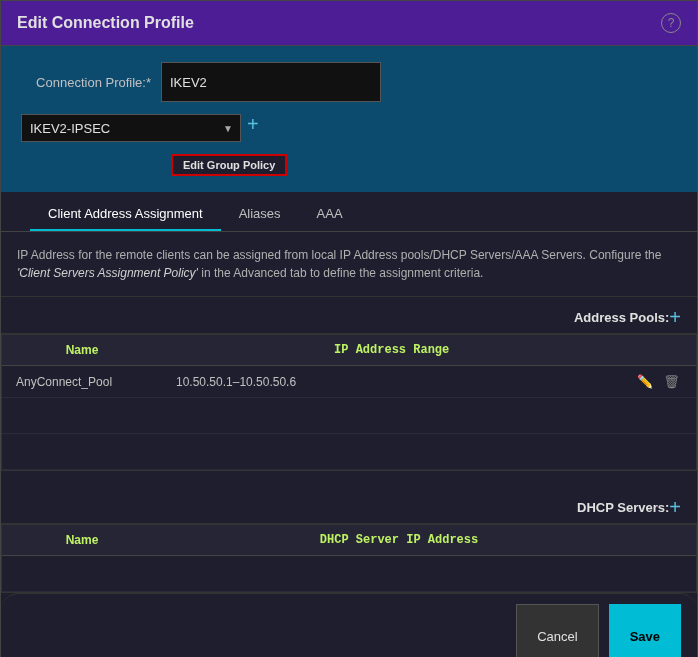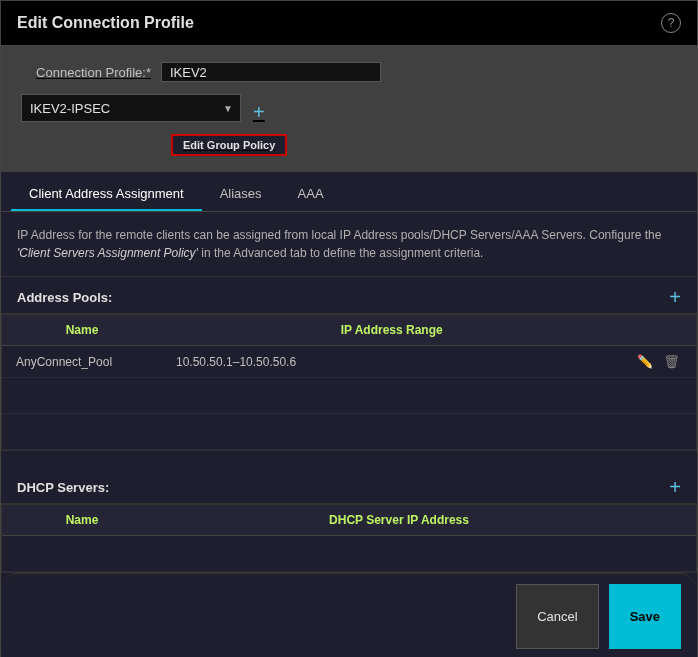--- a/index.html
+++ b/index.html
@@ -12,21 +12,21 @@
       font-family: Arial, sans-serif;
     }
     .dialog {
       width: 698px;
       background: #1e1e2e;
       border: 1px solid #444;
       display: flex;
       flex-direction: column;
     }
     .dialog-header {
-      background: #000000;
+      background: #4c1d95;
       padding: 12px 16px;
       display: flex;
       justify-content: space-between;
       align-items: center;
       border-bottom: 1px solid #444;
     }
     .dialog-title {
       color: #e0e0e0;
       font-size: 16px;
       font-weight: bold;
@@ -38,49 +38,48 @@
       width: 20px;
       height: 20px;
       border: 1px solid #888;
       border-radius: 50%;
       display: flex;
       align-items: center;
       justify-content: center;
       font-size: 12px;
     }
     .form-area {
-      background: #404040;
+      background: #0c4a6e;
       padding: 16px 20px 0 20px;
-      text-decoration: underline;
     }
     .form-row {
       display: flex;
       align-items: center;
       margin-bottom: 12px;
     }
     .form-label {
       color: #c0c0c0;
       font-size: 13px;
       width: 140px;
       text-align: right;
       padding-right: 10px;
     }
     .form-input {
       background: #111;
       border: 1px solid #555;
       color: #e0e0e0;
       padding: 5px 8px;
       font-size: 13px;
       width: 220px;
-      height: 20px;
+      height: 40px;
     }
     .form-select-wrapper {
       display: flex;
-      align-items: flex-end;
-      gap: 8px;
+      align-items: flex-start;
+      gap: 2px;
     }
     .form-select {
       background: #111;
       border: 1px solid #555;
       color: #e0e0e0;
       padding: 5px 8px;
       font-size: 13px;
       width: 220px;
       height: 28px;
       appearance: none;
@@ -126,20 +125,21 @@
       white-space: nowrap;
     }
     .tabs-area {
       background: #1e1e2e;
       border-bottom: 1px solid #444;
     }
     .tabs {
       display: flex;
       padding: 0 10px;
       margin-top: 6px;
+      margin-left: 19px;
     }
     .tab {
       color: #c0c0c0;
       font-size: 13px;
       padding: 8px 18px;
       cursor: pointer;
       border-bottom: 2px solid transparent;
       white-space: nowrap;
     }
     .tab.active {
@@ -158,21 +158,21 @@
       font-size: 12px;
       line-height: 1.5;
       border-bottom: 1px solid #333;
     }
     .description em {
       font-style: italic;
       color: #d0d0d0;
     }
     .section-header {
       display: flex;
-      justify-content: space-between;
+      justify-content: flex-end;
       align-items: center;
       padding: 10px 16px 6px 16px;
       border-bottom: 1px solid #333;
     }
     .section-title {
       color: #e0e0e0;
       font-size: 13px;
       font-weight: bold;
     }
     .section-add-btn {
@@ -243,21 +243,21 @@
       padding: 24px 20px;
       font-size: 13px;
       font-weight: bold;
       cursor: pointer;
     }
     .table-container {
       border: 1px solid #333;
       margin: 0 0;
     }
     .col-name { width: 160px; }
-    .col-ip { width: auto; }
+    .col-ip { width: auto; font-family: Liberation Mono, monospace; }
     .col-action { width: 60px; }
   </style>
 </head>
 <body>
 
 <div class="dialog">
 
   <div class="dialog-header">
     <span class="dialog-title">Edit Connection Profile</span>
     <div class="help-icon">?</div>

